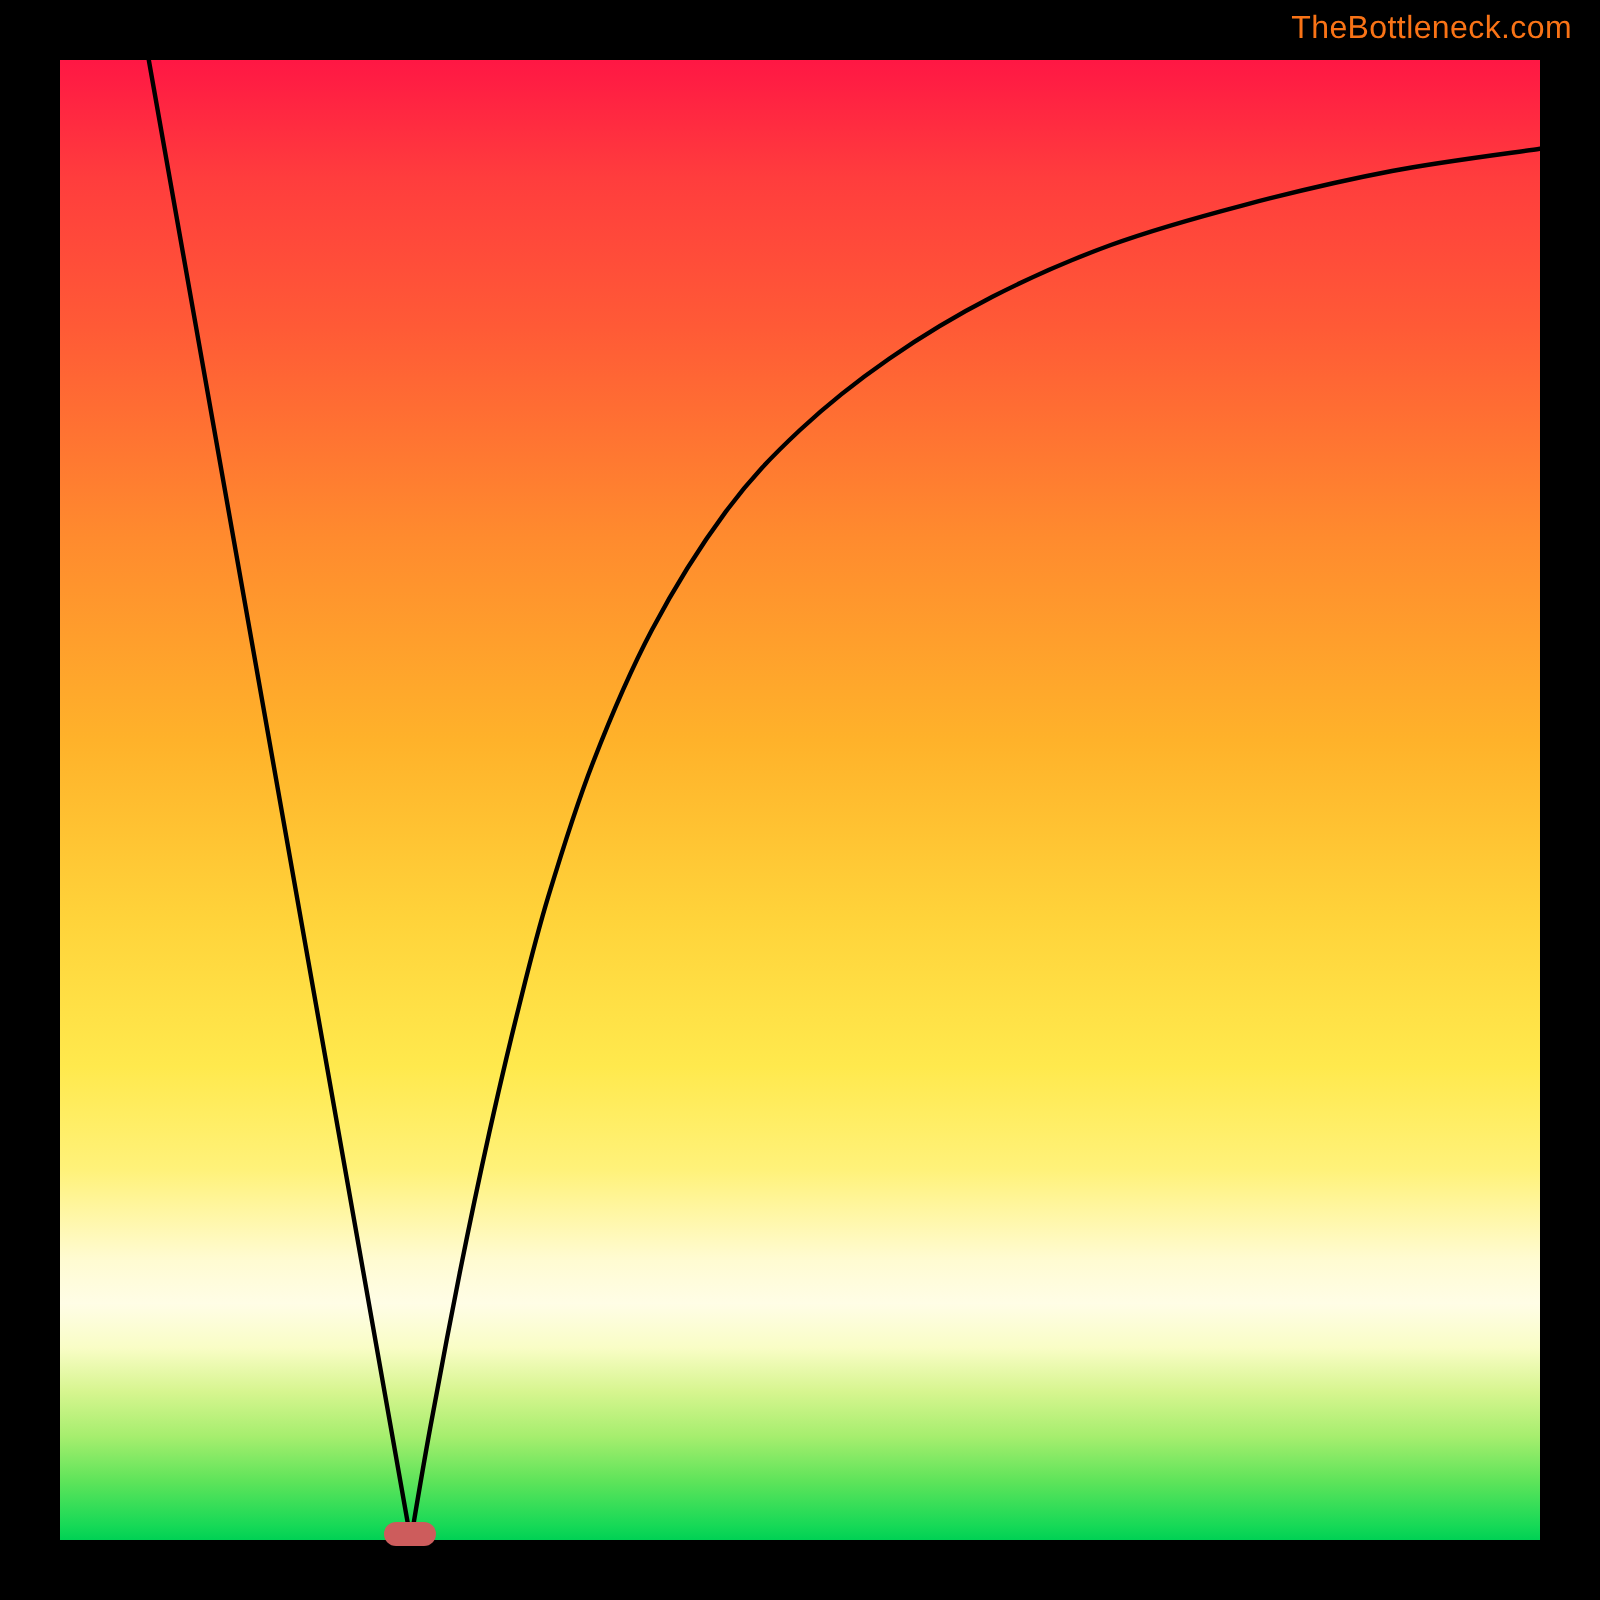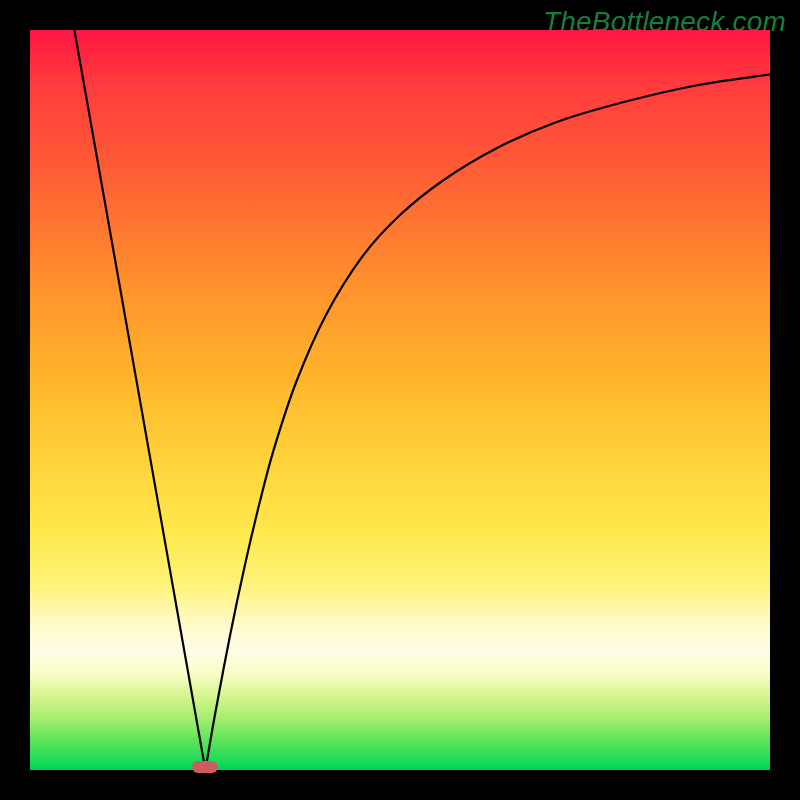--- a/index.html
+++ b/index.html
@@ -48,26 +48,25 @@
     position: absolute;
     left: 0;
     top: 0;
     width: 740px;
     height: 740px;
   }
   .watermark {
     position: absolute;
     top: 6px;
     right: 14px;
-    color: #15803d;
-    font-size: 28px;
+    color: #f97316;
+    font-size: 16px;
     font-weight: 500;
     letter-spacing: 0.2px;
     user-select: none;
-    font-style: italic;
   }
   .marker {
     position: absolute;
     width: 26px;
     height: 12px;
     border-radius: 6px;
     background: #cd5c5c;
     transform: translate(-50%, -50%);
   }
 </style>

